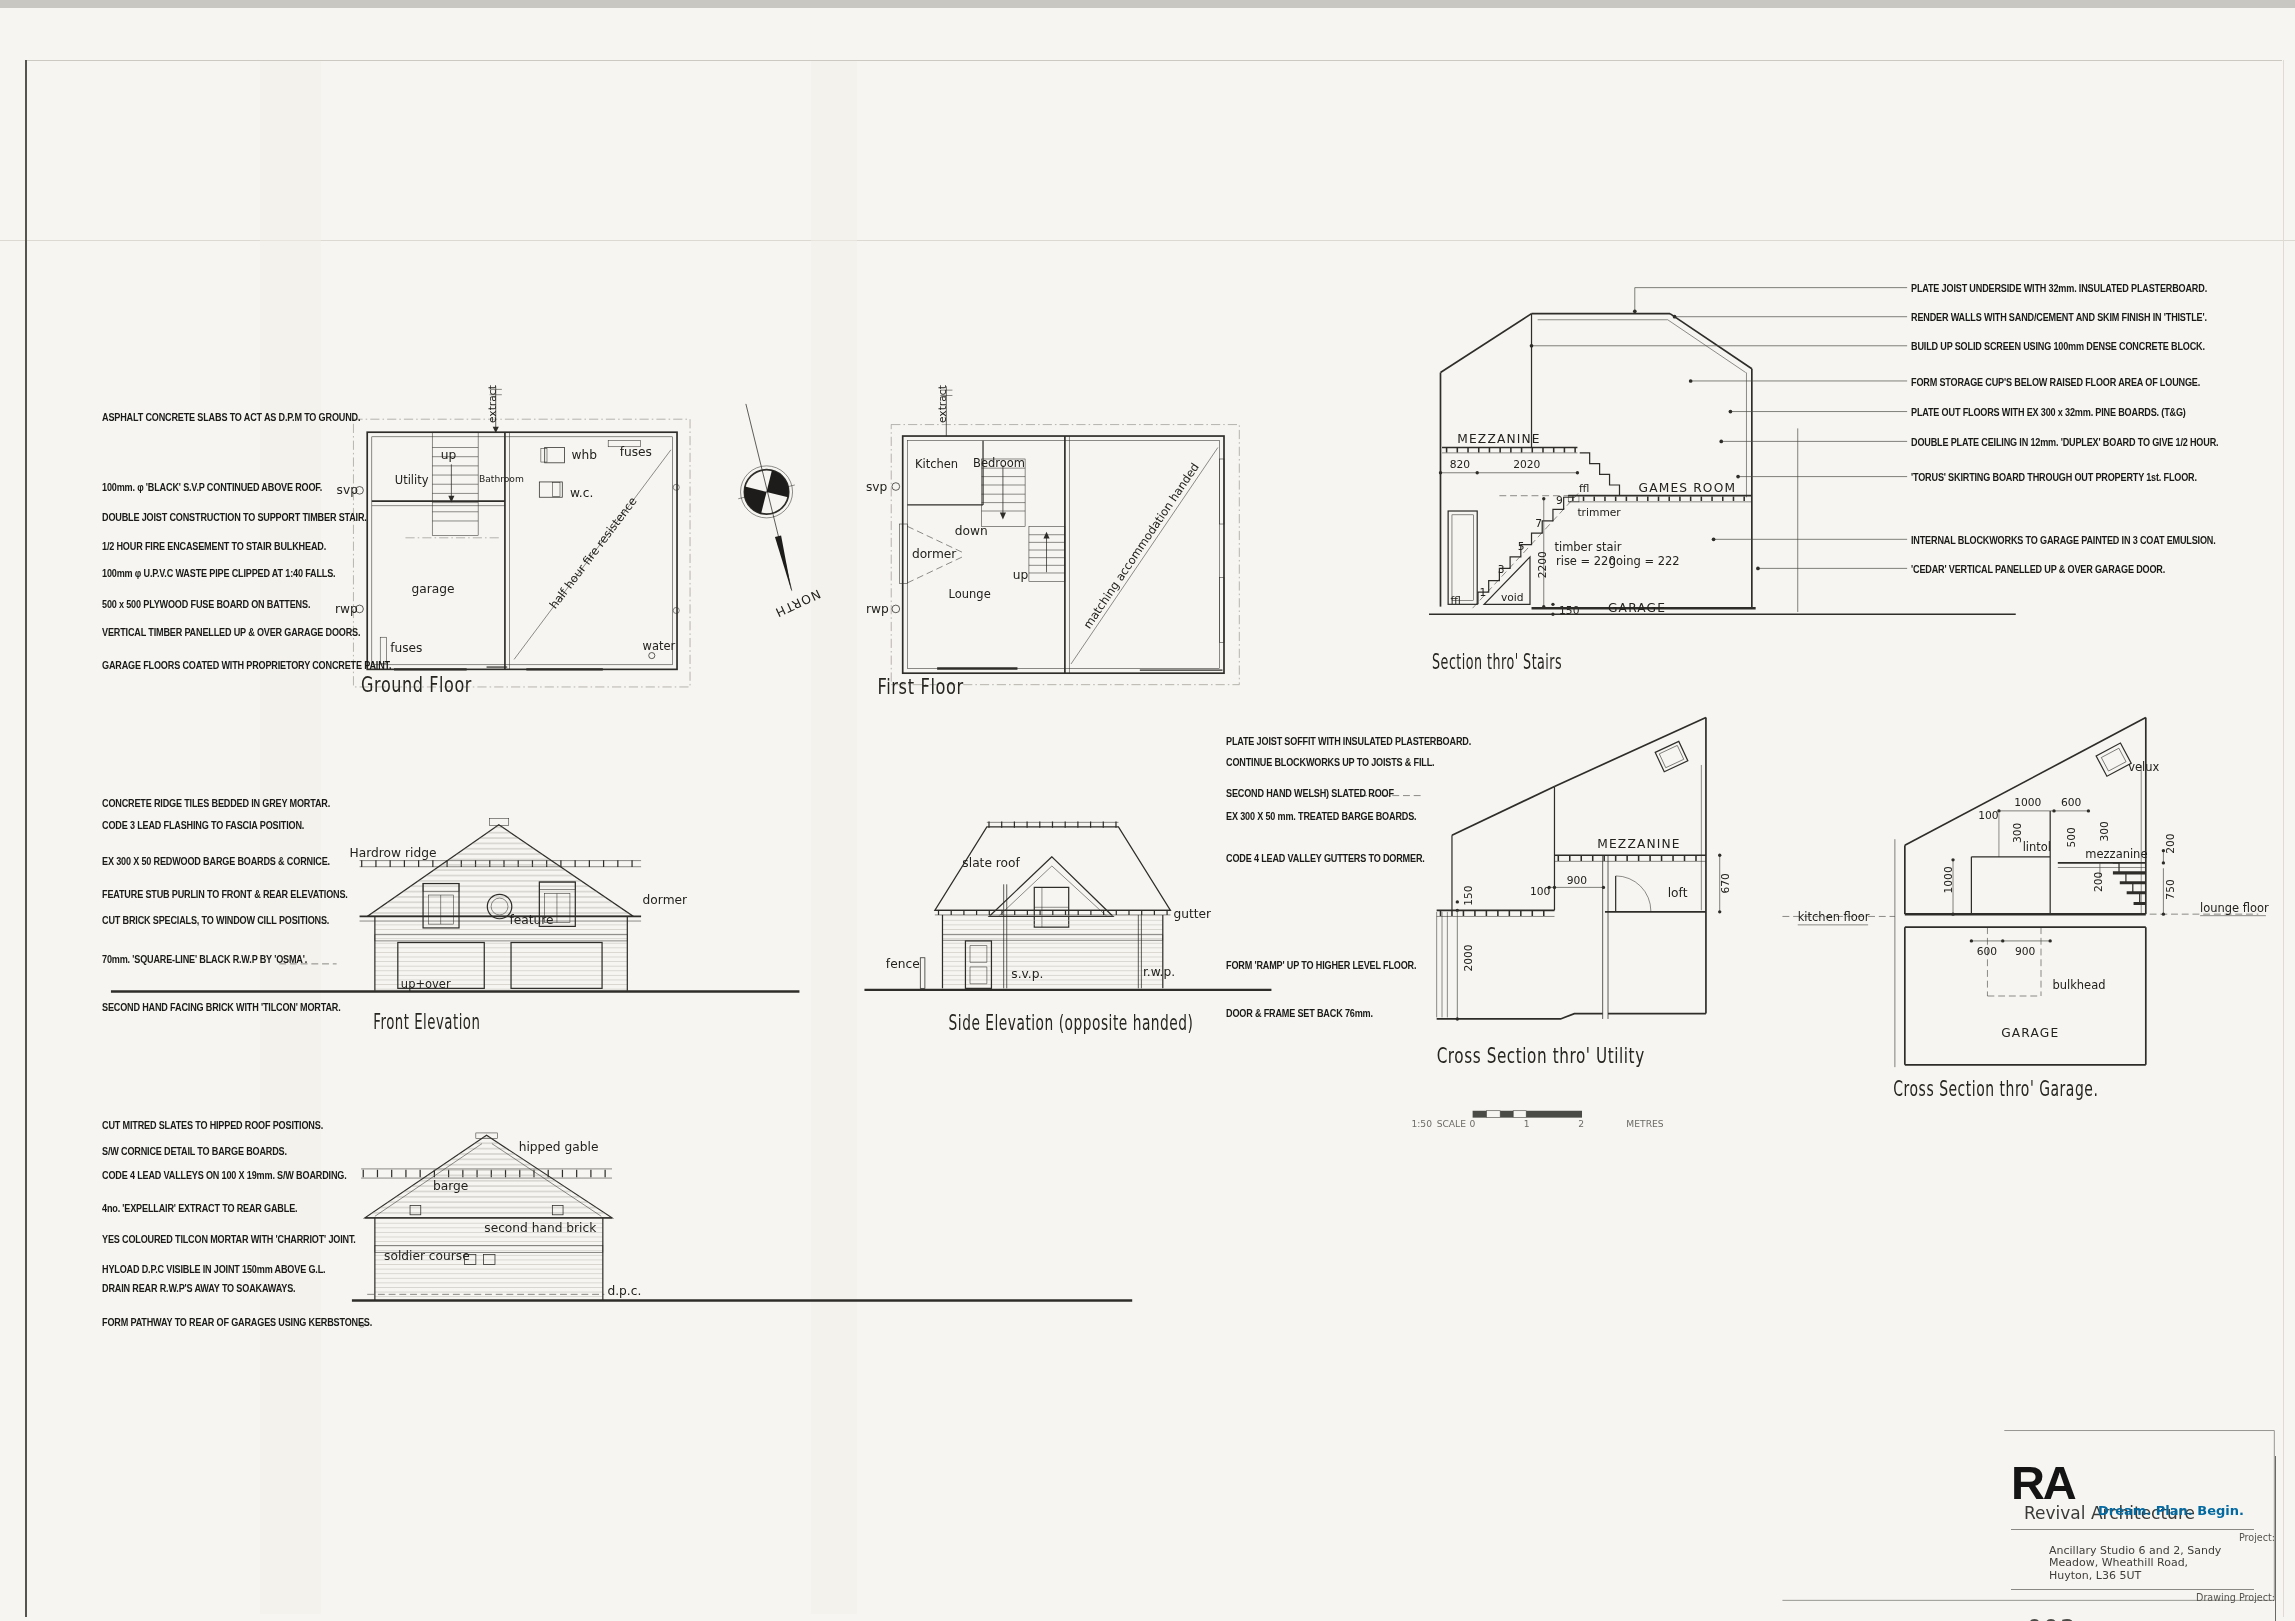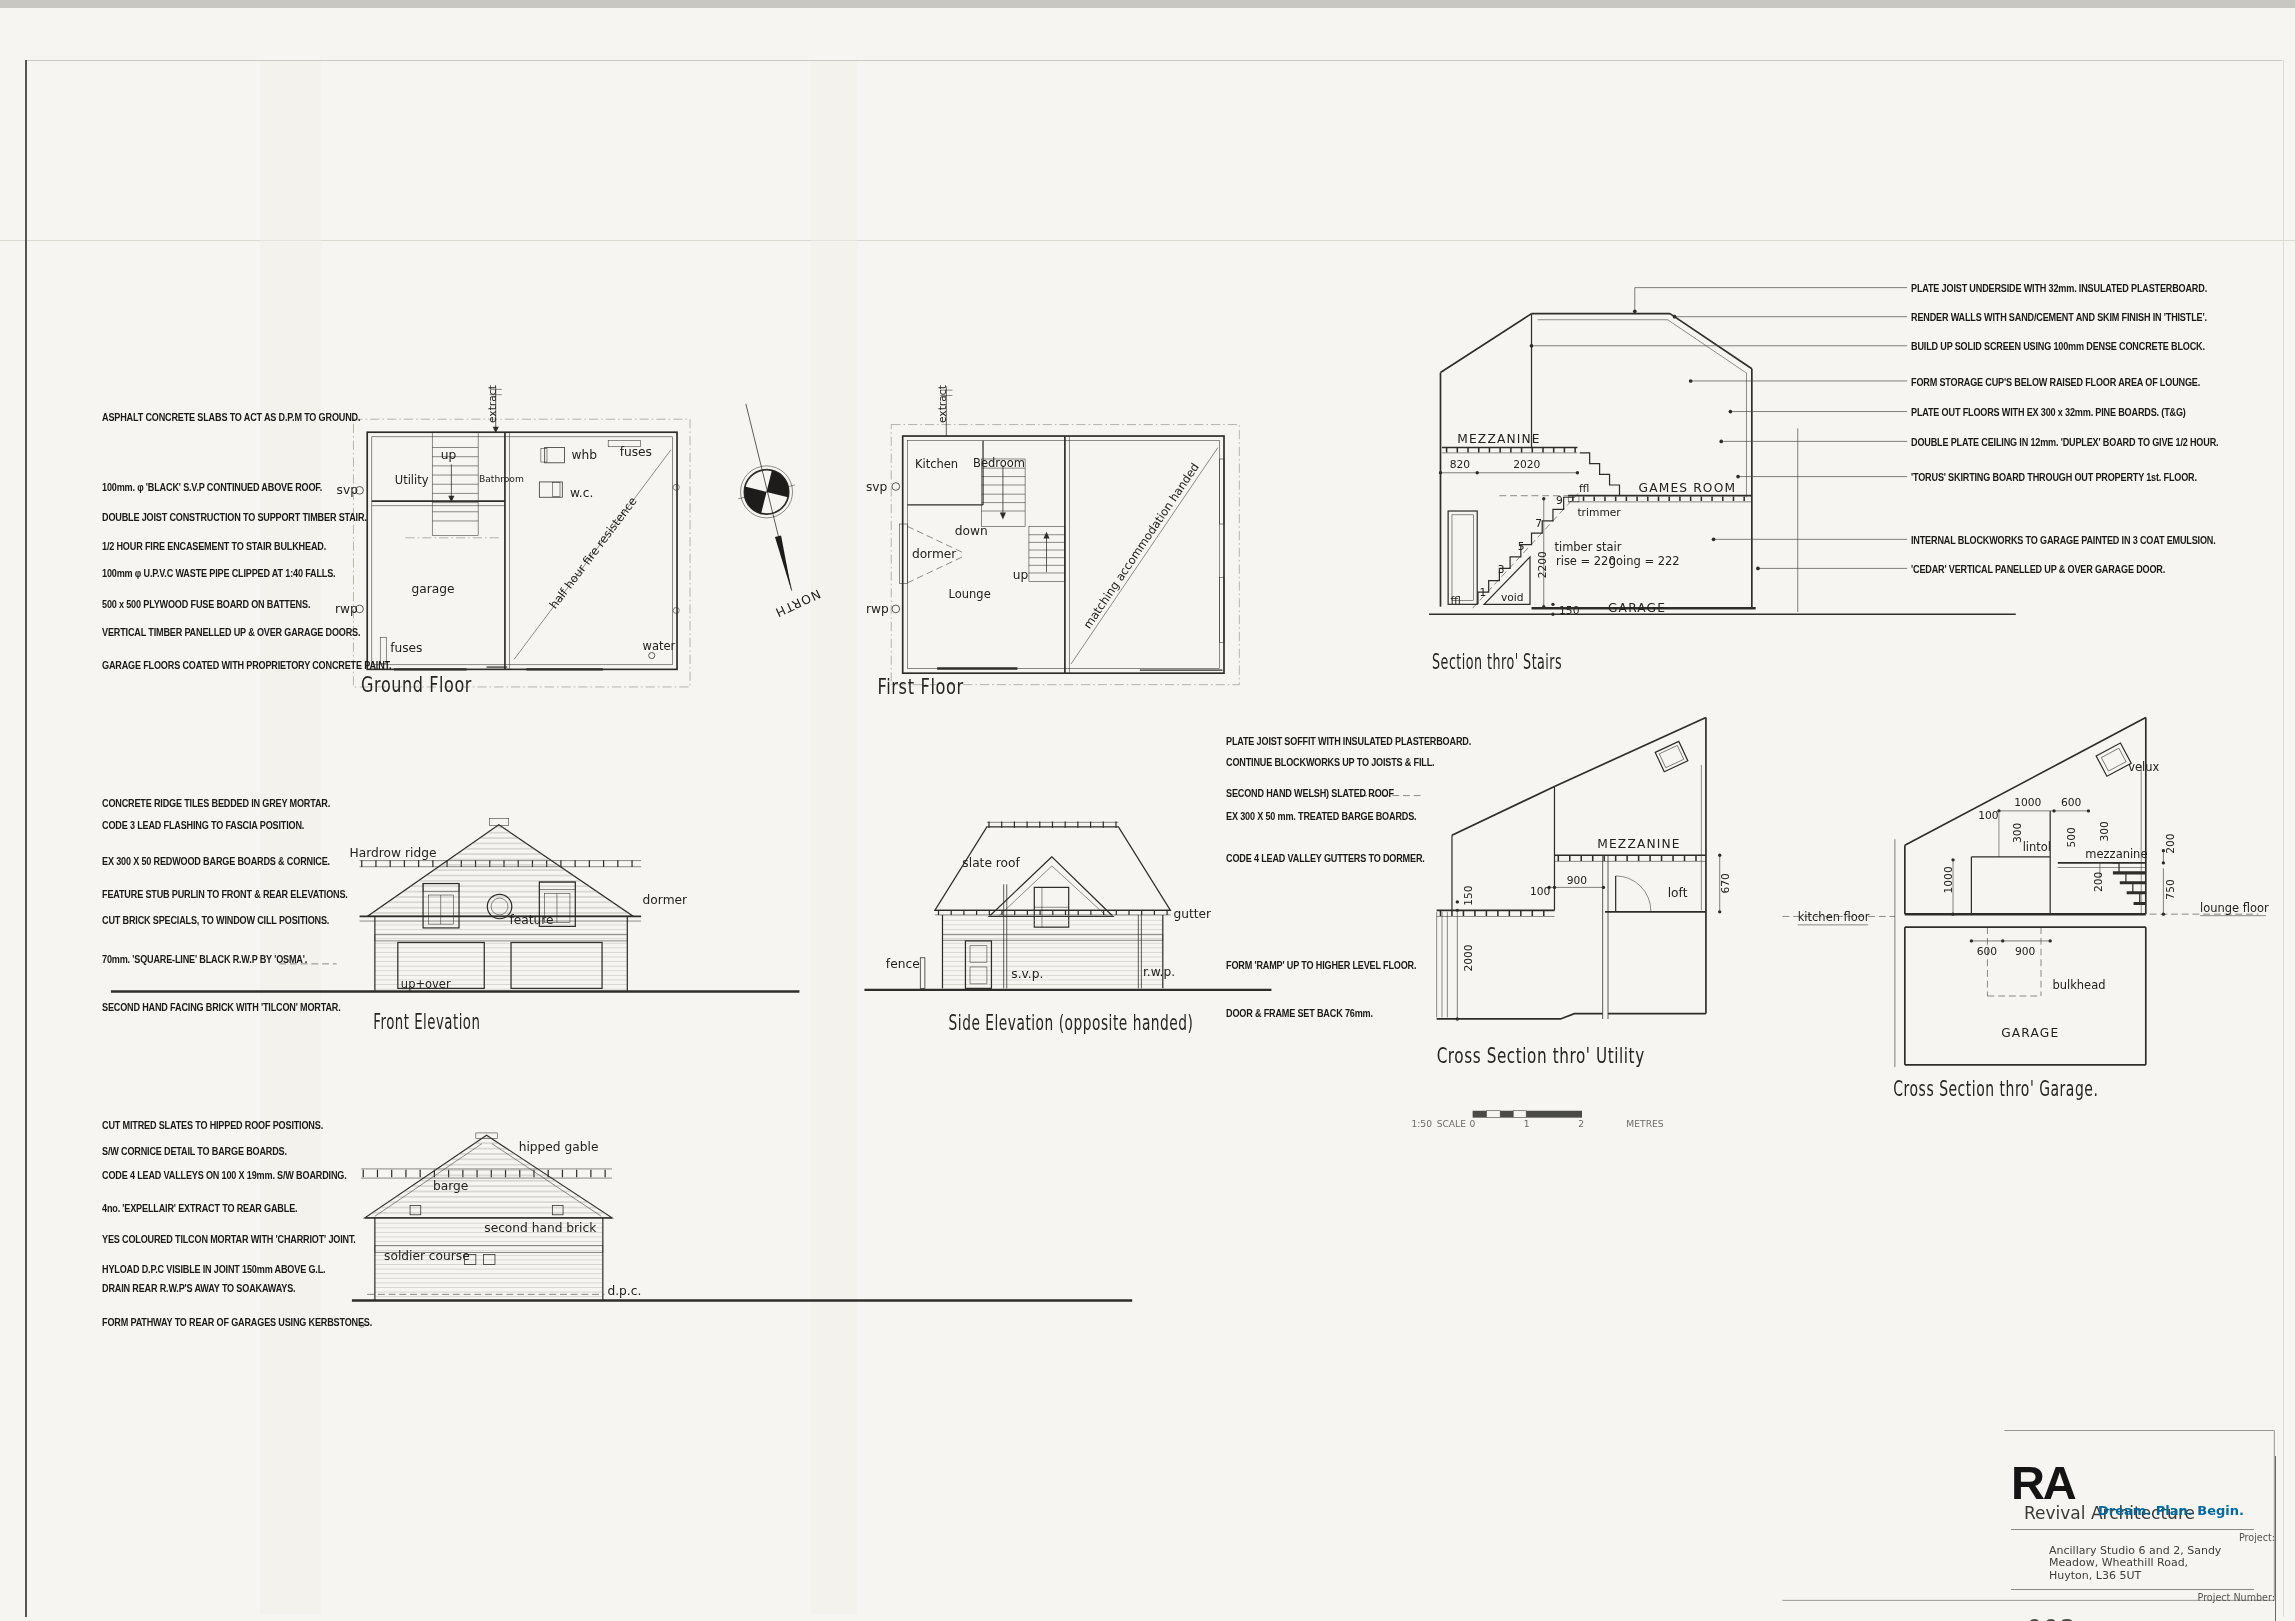--- a/index.html
+++ b/index.html
@@ -557,21 +557,21 @@
     <div class="logo">RA</div>
     <div class="firm">Revival Architecture</div>
     <div class="tag">Dream. Plan. Begin.</div>
     <hr>
     <div class="sm">Project:</div>
     <div class="proj">
       <span>Ancillary Studio 6 and 2, Sandy Meadow, Wheathill Road,</span><br>
       <span>Huyton, L36 5UT</span>
     </div>
     <hr>
-    <div class="sm">Project Number:</div>
+    <div class="sm">Drawing Project:</div>
     <div class="num">
       <span class="big">003</span>
       <span class="suf">(A1 Drawing Size)</span>
     </div>
   </div>
 
 </div>
 
 
 </body></html>

